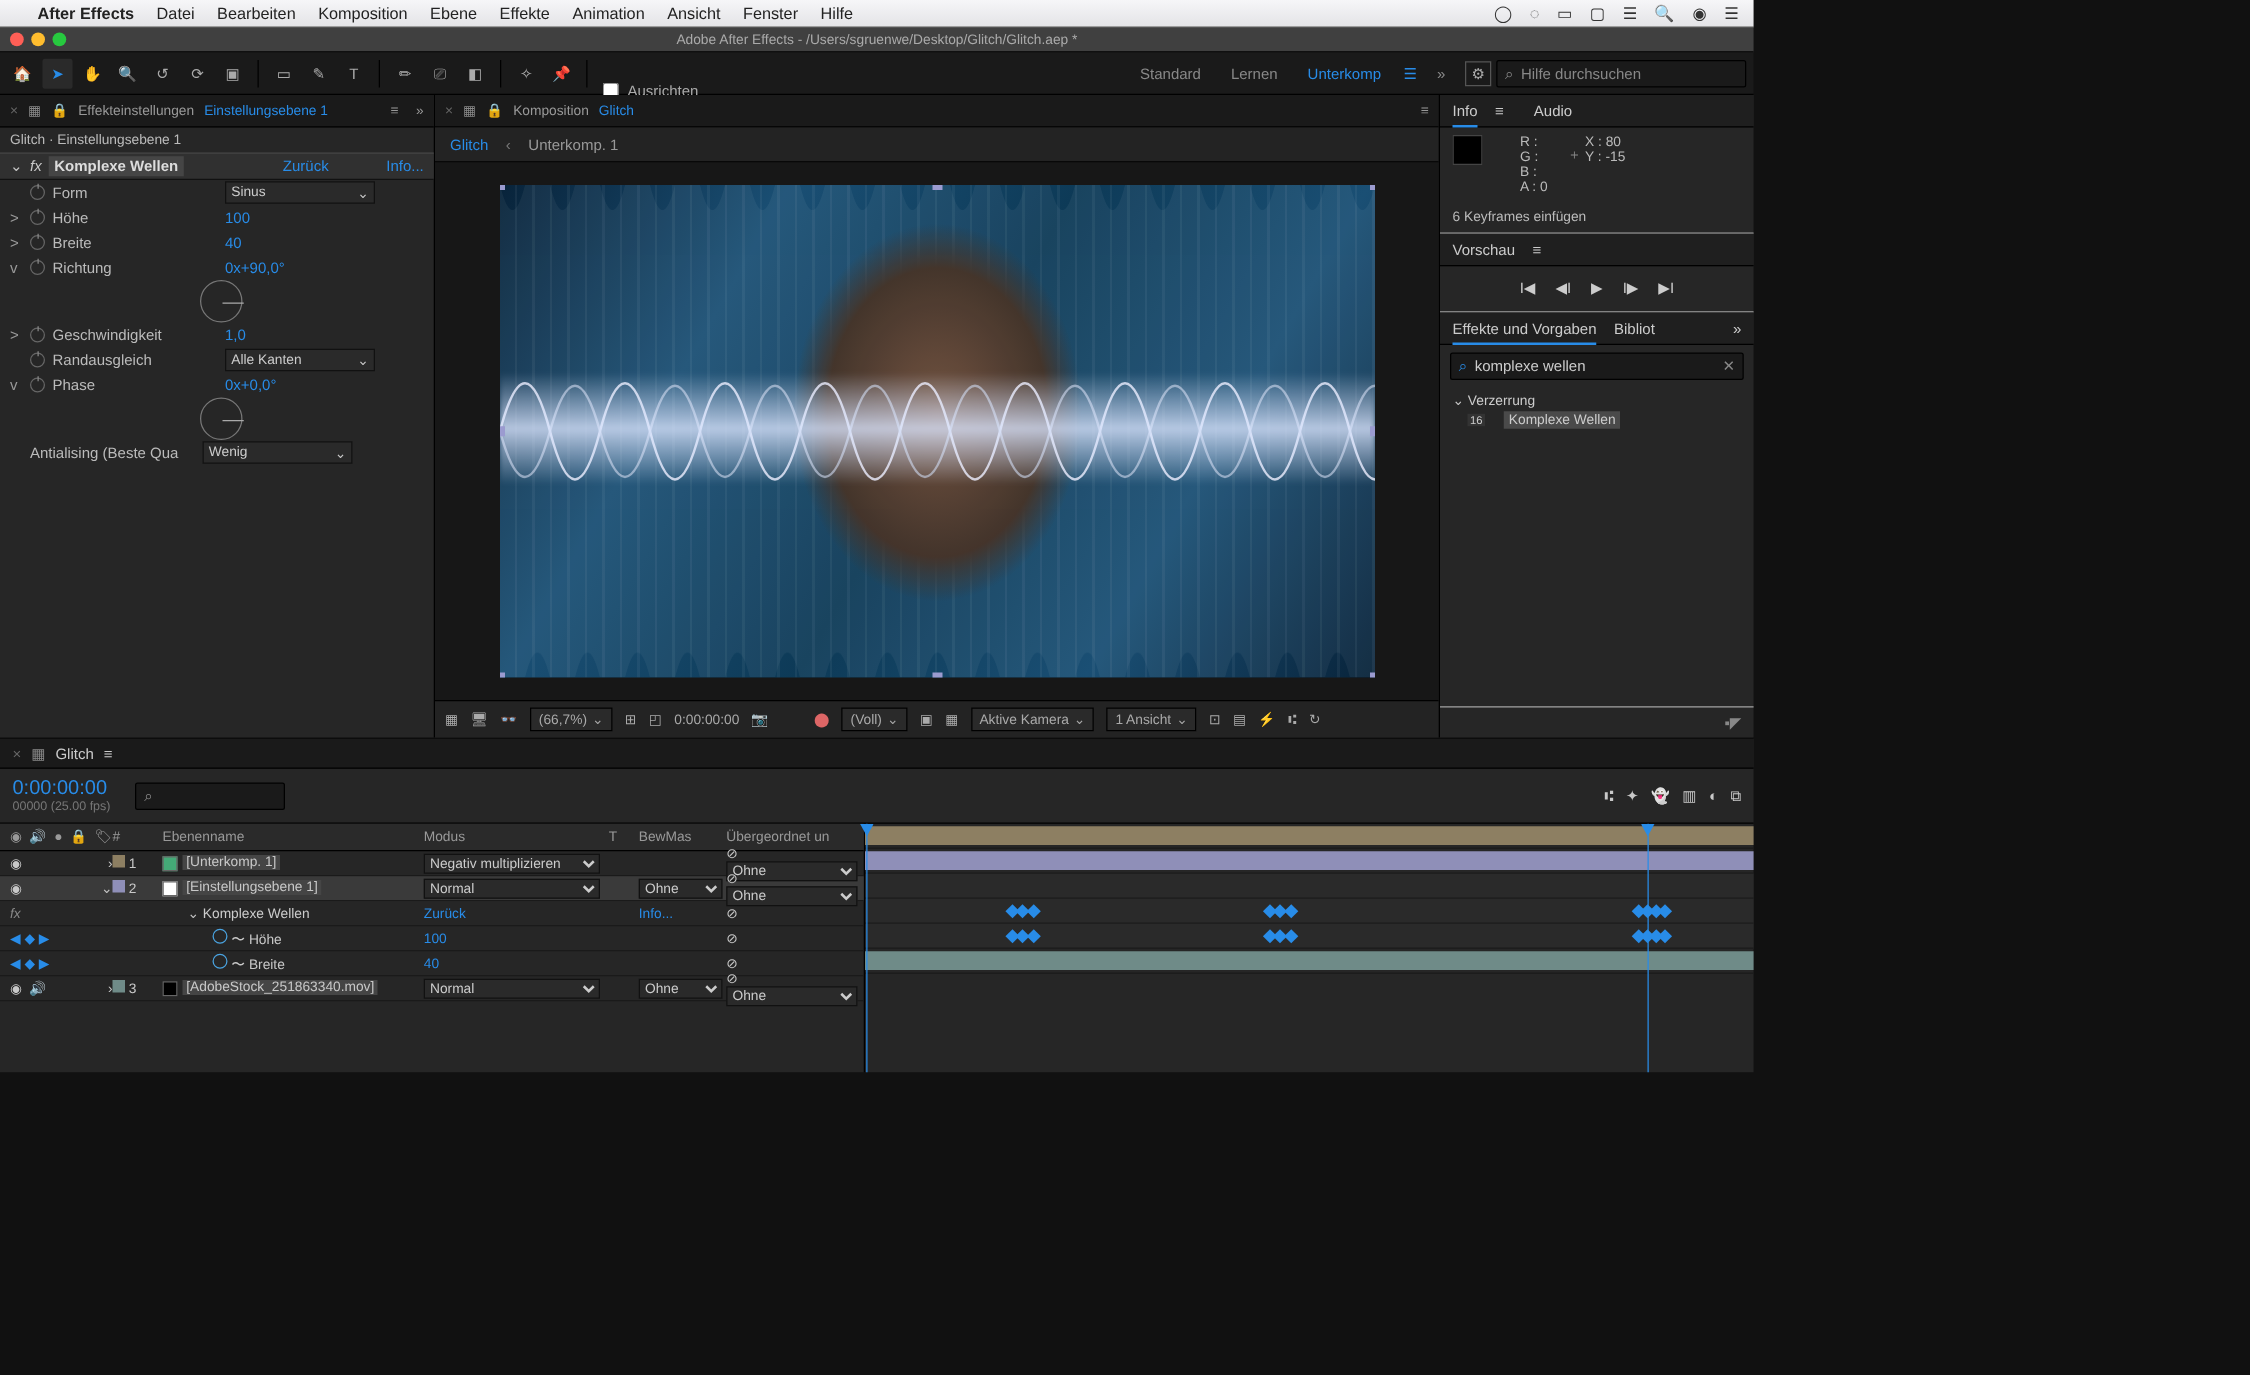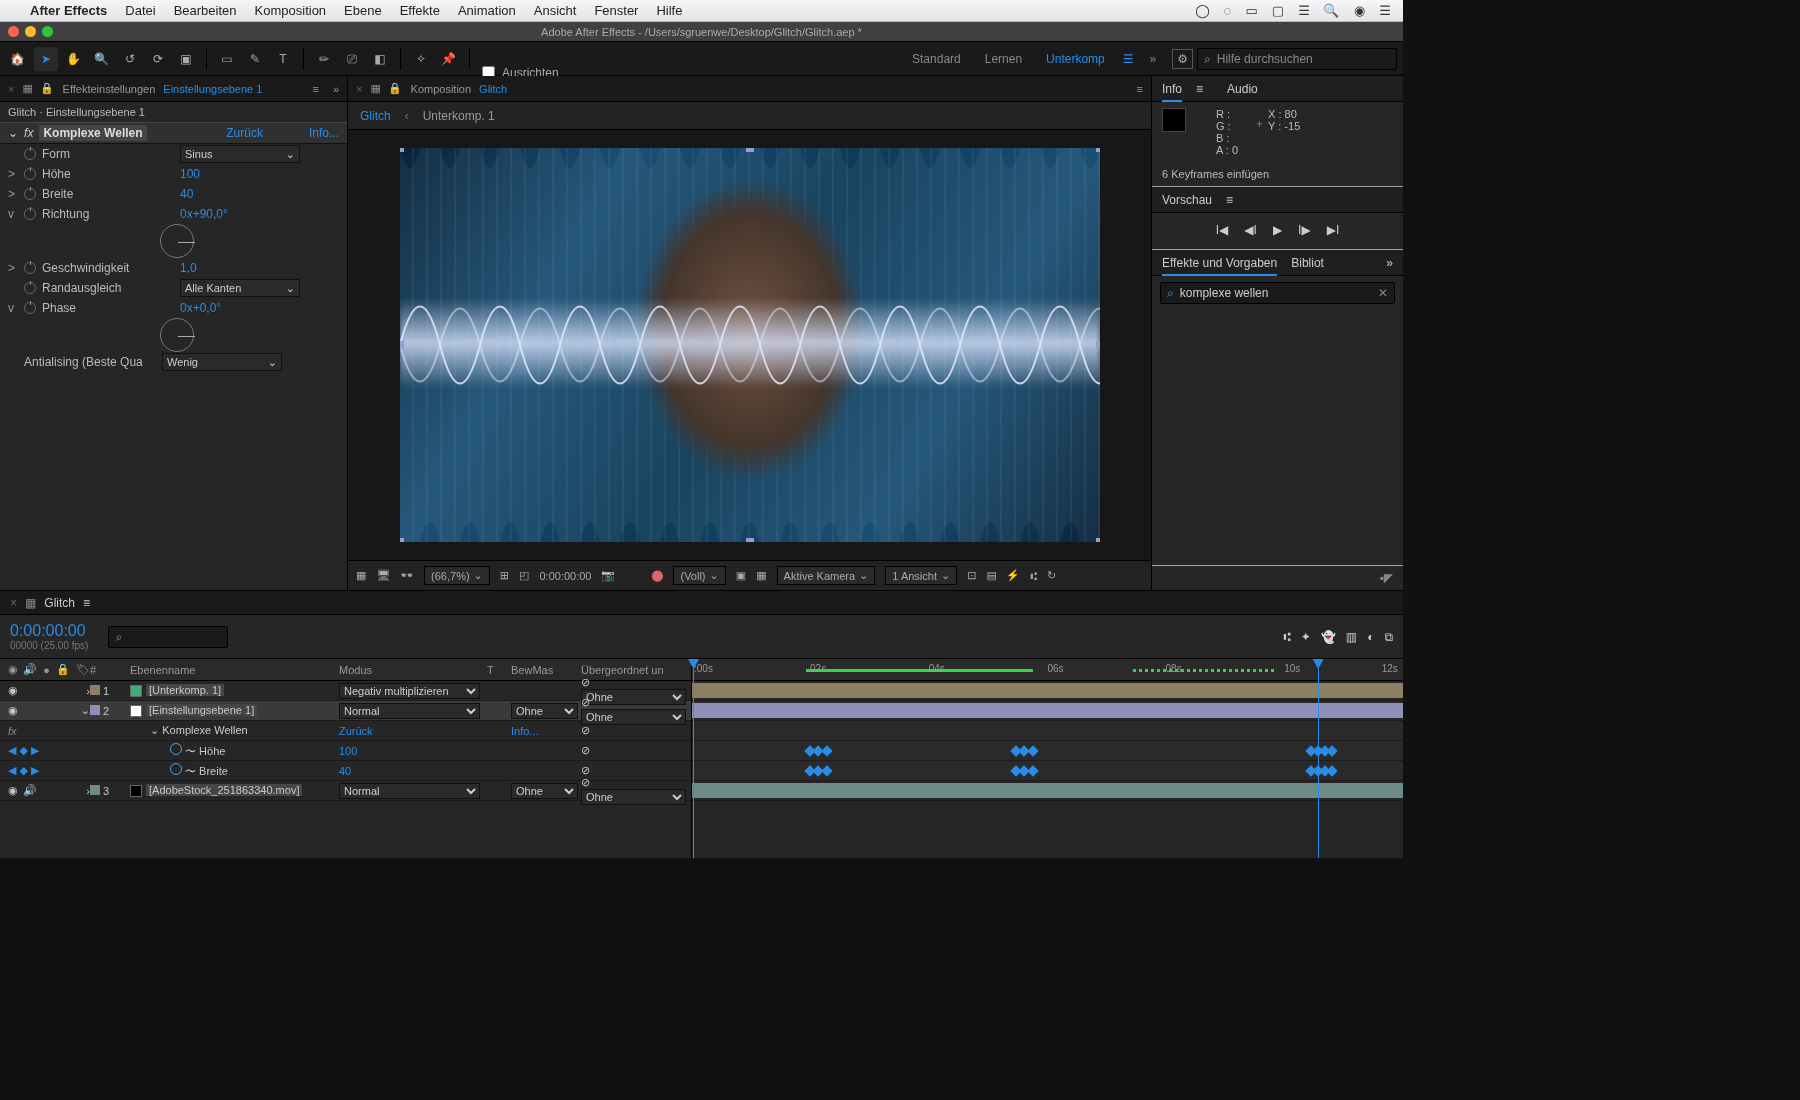--- a/index.html
+++ b/index.html
@@ -384,20 +384,27 @@
       <div class="phdr">
           <span class="u">Effekte und Vorgaben</span>
           <span>Bibliot</span>
           <span style="margin-left:auto">»</span>
         </div>
       <div class="search2">
         <span style="color:var(--blue)">⌕</span>
         <span>komplexe wellen</span>
         <span style="margin-left:auto;color:#888">✕</span>
       </div>
+      <div class="tree">
+        <div>⌄ <span>Verzerrung</span></div>
+        <div style="margin-top:2px">
+          <span style="background:#333;color:#ccc;padding:0 2px;font-size:9px;margin-left:12px">16</span>
+          <span class="leaf">Komplexe Wellen</span>
+        </div>
+      </div>
     </div>
     <div style="height:24px;display:flex;align-items:center;justify-content:flex-end;padding-right:10px;color:#888">▪◤</div>
   </div>
 </div>
 
 <div class="tl">
   <div class="tl-tabs">
     <span style="color:#666">×</span>
     <span style="color:#888">▦</span>
     <span>Glitch</span>
@@ -506,33 +513,20 @@
             <div class="c-idx"><span style="display:inline-block;width:10px;height:10px;background:#6f8b88"></span> 3</div>
             <div class="c-name"><span class="box" style="background:#000"></span><span class="lname">[AdobeStock_251863340.mov]</span></div>
             <div class="c-mode"><select><option>Normal</option></select></div>
             <div class="c-t"></div>
             <div class="c-trk"><select><option>Ohne</option></select></div>
             <div class="c-par">⊘ <select><option>Ohne</option></select></div>
           </div>
         </div>
     </div>
     <div class="tl-right">
-      <div class="ruler">
-        <div class="wa">
-          <div class="seg" style="left:16%;width:32%"></div>
-          <div class="seg" style="left:62%;width:20%;background:repeating-linear-gradient(90deg,#2bdc4a 0 3px,transparent 3px 6px)"></div>
-        </div>
-        <span style="left:2px">:00s</span>
-        <span style="left:16.6%">02s</span>
-        <span style="left:33.3%">04s</span>
-        <span style="left:50%">06s</span>
-        <span style="left:66.6%">08s</span>
-        <span style="left:83.3%">10s</span>
-        <span style="left:97%">12s</span>
-      </div>
       <div id="tracks">
           <div class="track ">
             <div class="bar b1"></div>
           </div>
           <div class="track ">
             <div class="bar b2"></div>
           </div>
           <div class="track kfrow"></div>
           <div class="track kfrow">
             <div class="kf" style="left: 16%;"></div>

